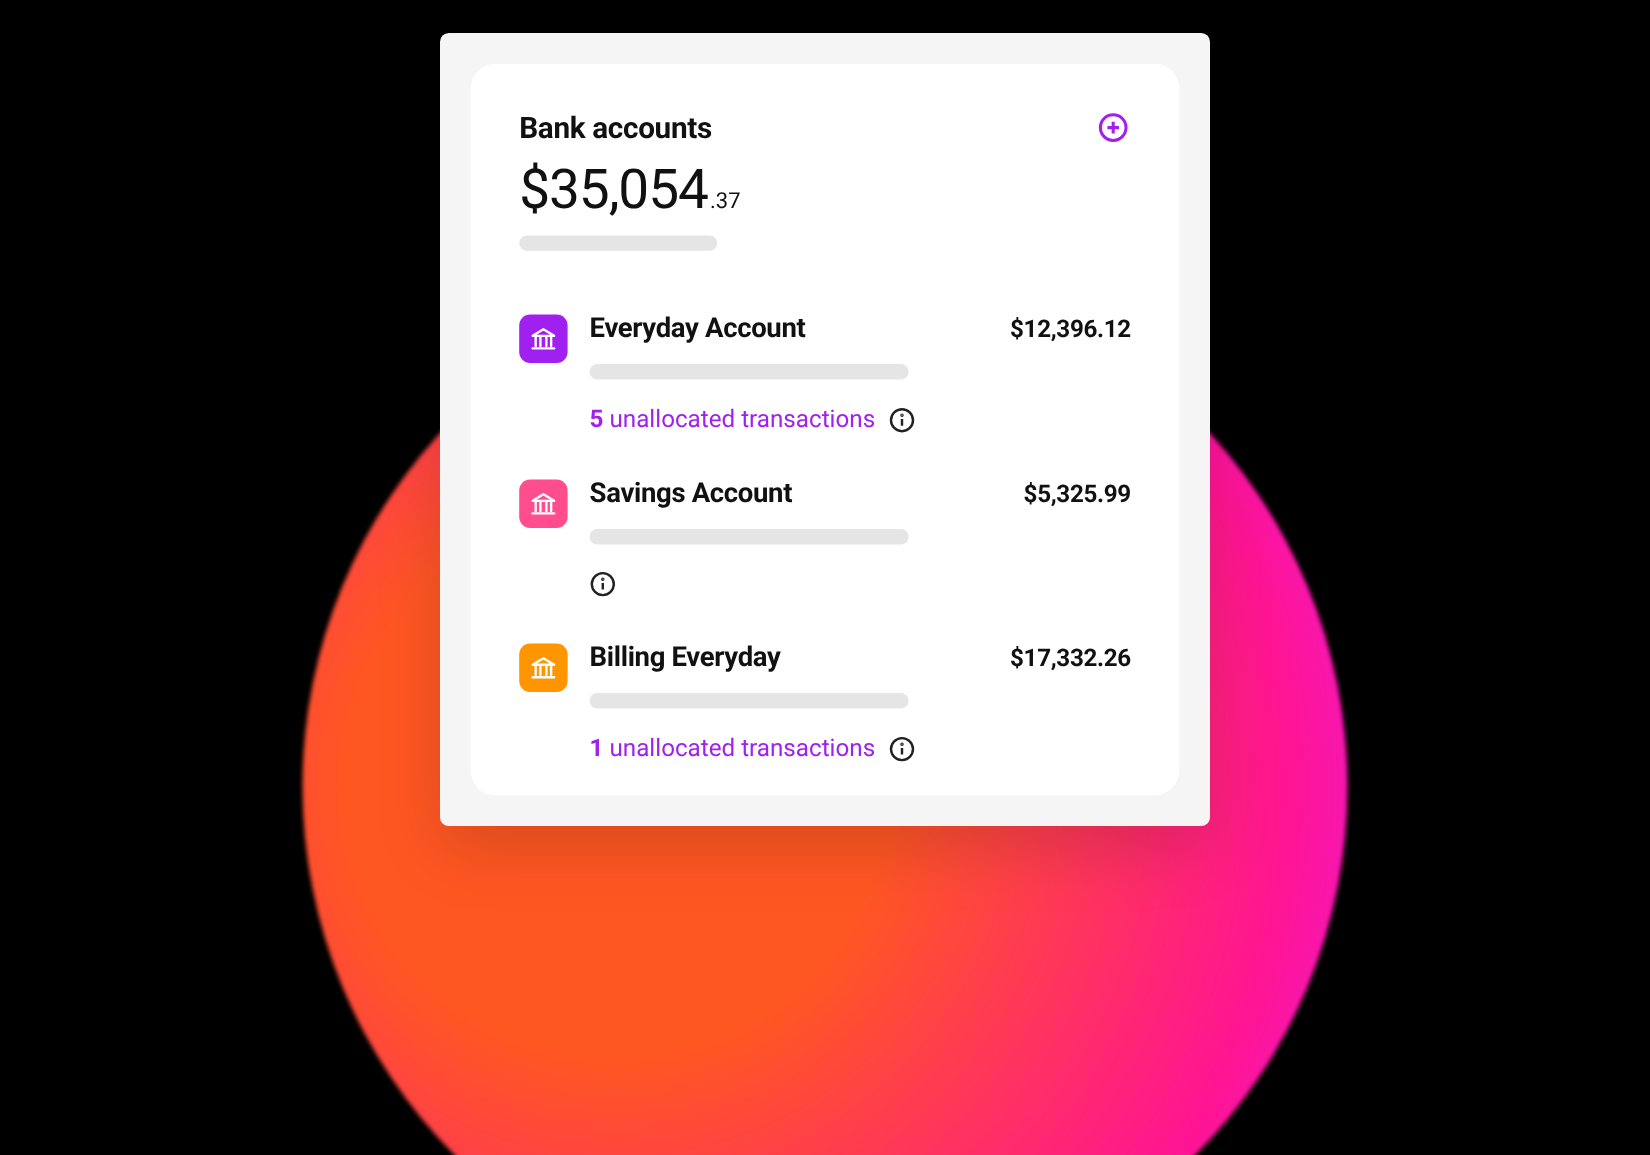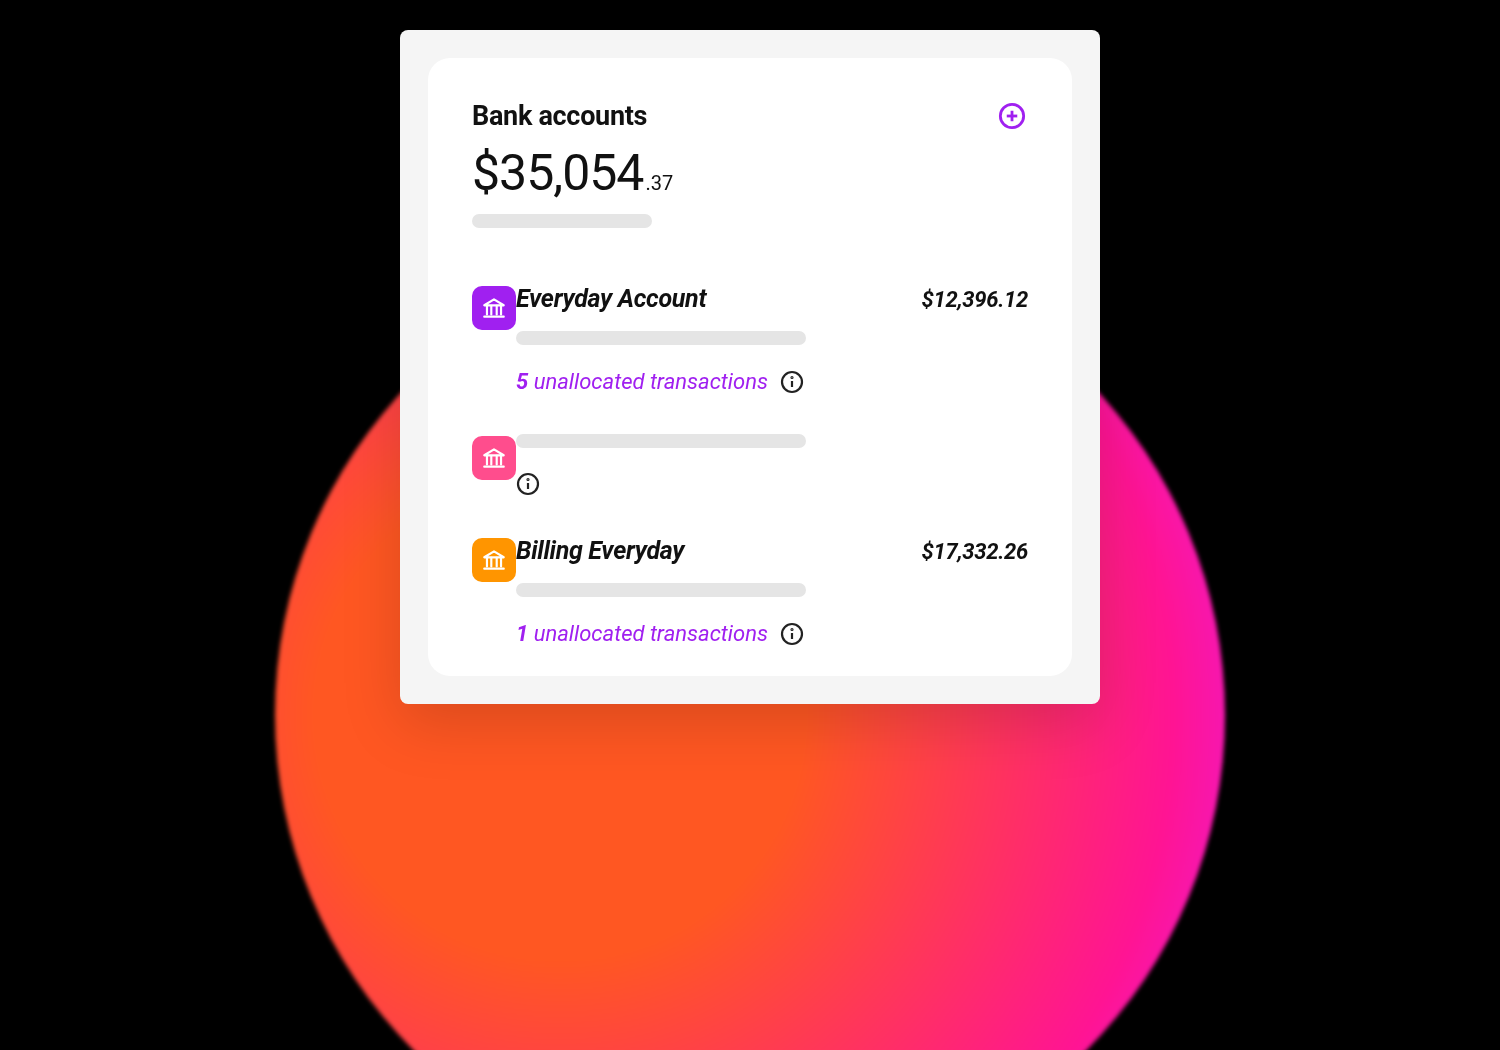--- a/index.html
+++ b/index.html
@@ -105,22 +105,22 @@
     }
     
     .header-skel {
       width: 180px;
       margin-bottom: 56px;
     }
     
     .account-row {
       display: flex;
       align-items: flex-start;
+      gap: 20px;
       margin-bottom: 40px;
-      font-style: italic;
     }
     
     .acct-icon {
       width: 44px;
       height: 44px;
       border-radius: 10px;
       display: flex;
       align-items: center;
       justify-content: center;
       flex-shrink: 0;
@@ -272,20 +272,24 @@
         <svg viewBox="0 0 24 24" fill="none" stroke="#fff" stroke-width="2" stroke-linecap="round" stroke-linejoin="round">
           <path d="M3 9.5 L12 4 L21 9.5 Z"></path>
           <line x1="5.5" y1="10" x2="5.5" y2="18"></line>
           <line x1="9.5" y1="10" x2="9.5" y2="18"></line>
           <line x1="14.5" y1="10" x2="14.5" y2="18"></line>
           <line x1="18.5" y1="10" x2="18.5" y2="18"></line>
           <line x1="3" y1="20" x2="21" y2="20"></line>
         </svg>
       </div>
       <div class="acct-body">
+        <div class="acct-top">
+          <div class="acct-name">Savings Account</div>
+          <div class="acct-balance">$5,325.99</div>
+        </div>
         <div class="skel-bar acct-skel"></div>
         <div class="unalloc-row">
           <span class="info-icon">
             <svg viewBox="0 0 24 24" fill="none" stroke="currentColor" stroke-width="2.2">
               <circle cx="12" cy="12" r="10"></circle>
               <line x1="12" y1="11" x2="12" y2="17"></line>
               <circle cx="12" cy="7.5" r="0.5" fill="currentColor"></circle>
             </svg>
           </span>
         </div>

